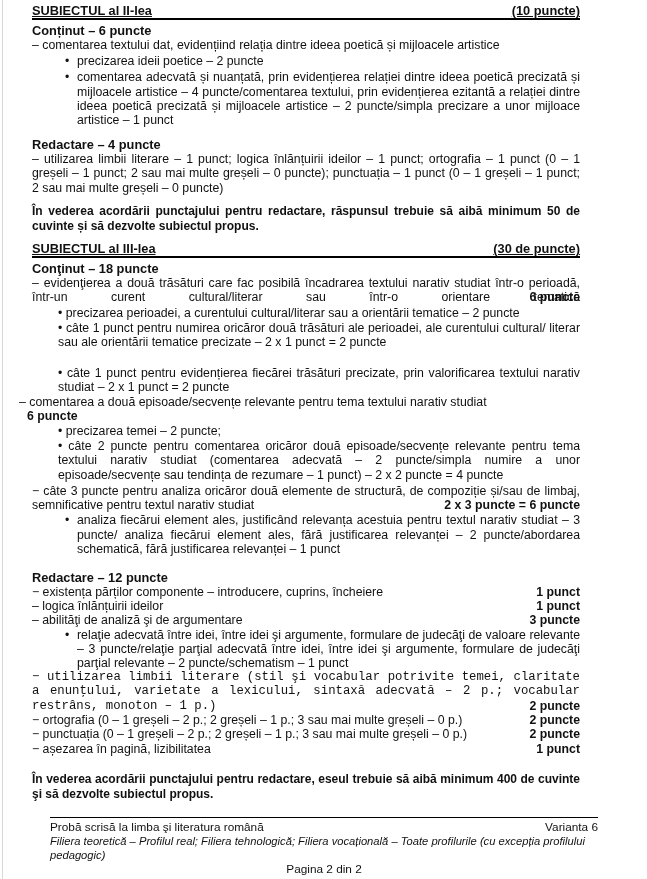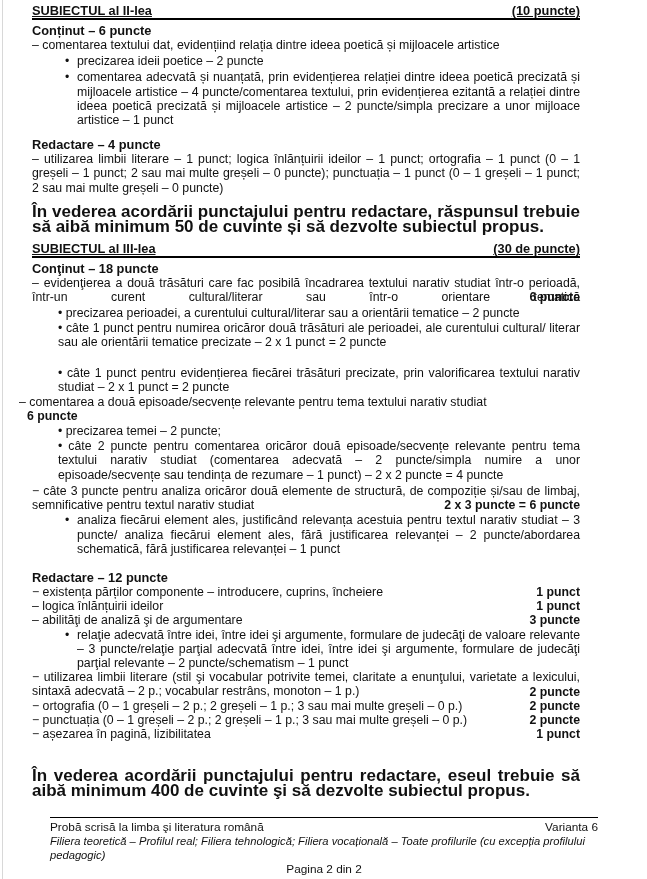--- a/index.html
+++ b/index.html
@@ -15,21 +15,21 @@
     border-bottom: 2px solid #000; padding-bottom: 0px; line-height: 15px;
   }
   .sect-head span { text-decoration: underline; }
   .subhead { font-weight: bold; font-size: 12.8px; margin-top: 3px; line-height: 15px; }
   .line { text-align: justify; }
   .row { display: flex; justify-content: space-between; }
   .row .pts { font-weight: bold; white-space: nowrap; margin-left: 8px; }
   .bul { position: relative; padding-left: 8px; margin-left: 37px; text-align: justify; }
   .bul::before { content: "\2022"; position: absolute; left: -4px; top: 0; }
   .bul2 { position: relative; margin-left: 26px; text-align: justify; }
-  .bold { font-weight: bold; font-size: 17px; line-height: 15px; }
+  .bold { font-weight: bold; font-size: 12px; line-height: 15px; }
   .footer { position: absolute; left: 50px; width: 548px; top: 817px; border-top: 1px solid #000; padding-top: 2px; font-size: 11.8px; line-height: 14px; }
   .footer .it { font-style: italic; font-size: 11.2px; }
   .footer .center { text-align: center; }
 </style>
 </head>
 <body>
 
 <div class="leftedge"></div>
 
 <div class="page" style="top:3px;">
@@ -87,40 +87,40 @@
   <div class="row">
     <span>– logica înlănțuirii ideilor</span>
     <span class="pts">1 punct</span>
   </div>
   <div class="row">
     <span>– abilităţi de analiză şi de argumentare</span>
     <span class="pts">3 puncte</span>
   </div>
   <div class="bul">relaţie adecvată între idei, între idei şi argumente, formulare de judecăţi de valoare relevante – 3 puncte/relaţie parţial adecvată între idei, între idei şi argumente, formulare de judecăţi parţial relevante – 2 puncte/schematism – 1 punct</div>
 
-  <div class="line" style="text-align-last:left;">
+  <div class="line" style="text-align-last:left;font-family:Liberation Mono, monospace;">
     <span>− utilizarea limbii literare (stil şi vocabular potrivite temei, claritate a enunţului, varietate a lexicului, sintaxă adecvată – 2 p.; vocabular restrâns, monoton – 1 p.)</span>
   </div>
   <div class="row" style="margin-top:-14px;justify-content:flex-end;">
     <span class="pts">2 puncte</span>
   </div>
   <div class="row">
     <span>− ortografia (0 – 1 greșeli – 2 p.; 2 greșeli – 1 p.; 3 sau mai multe greșeli – 0 p.)</span>
     <span class="pts">2 puncte</span>
   </div>
   <div class="row">
     <span>− punctuația (0 – 1 greșeli – 2 p.; 2 greșeli – 1 p.; 3 sau mai multe greșeli – 0 p.)</span>
     <span class="pts">2 puncte</span>
   </div>
   <div class="row">
     <span>− așezarea în pagină, lizibilitatea</span>
     <span class="pts">1 punct</span>
   </div>
 
-  <div class="bold line" style="margin-top:26px;">În vederea acordării punctajului pentru redactare, eseul trebuie să aibă minimum 400 de cuvinte şi să dezvolte subiectul propus.</div>
+  <div class="bold line" style="margin-top:16px;">În vederea acordării punctajului pentru redactare, eseul trebuie să aibă minimum 400 de cuvinte şi să dezvolte subiectul propus.</div>
 </div>
 
 <div class="footer">
   <div class="row">
     <span>Probă scrisă la limba şi literatura română</span>
     <span>Varianta 6</span>
   </div>
   <div class="it">Filiera teoretică – Profilul real; Filiera tehnologică; Filiera vocațională – Toate profilurile (cu excepția profilului pedagogic)</div>
   <div class="center">Pagina 2 din 2</div>
 </div>

